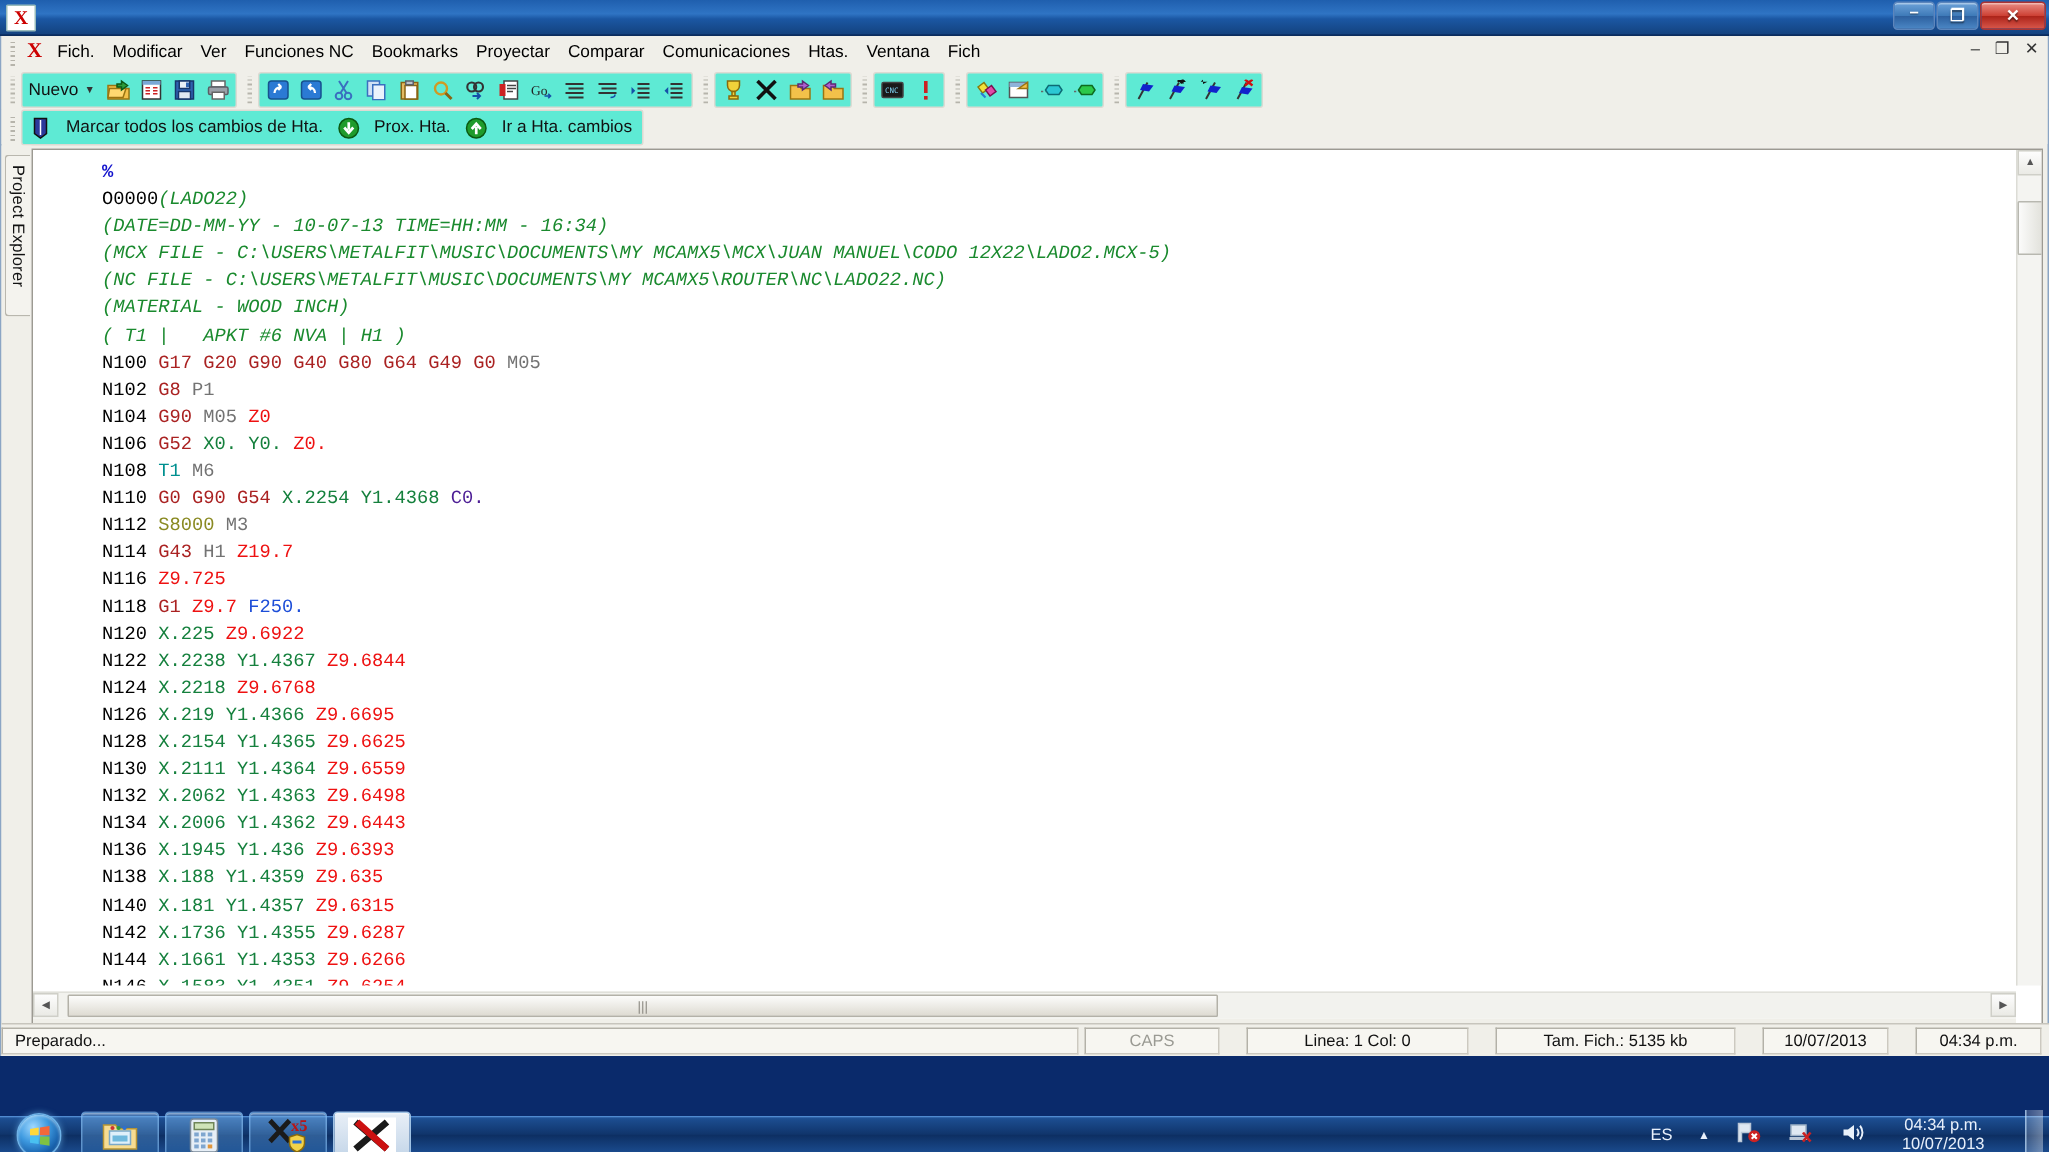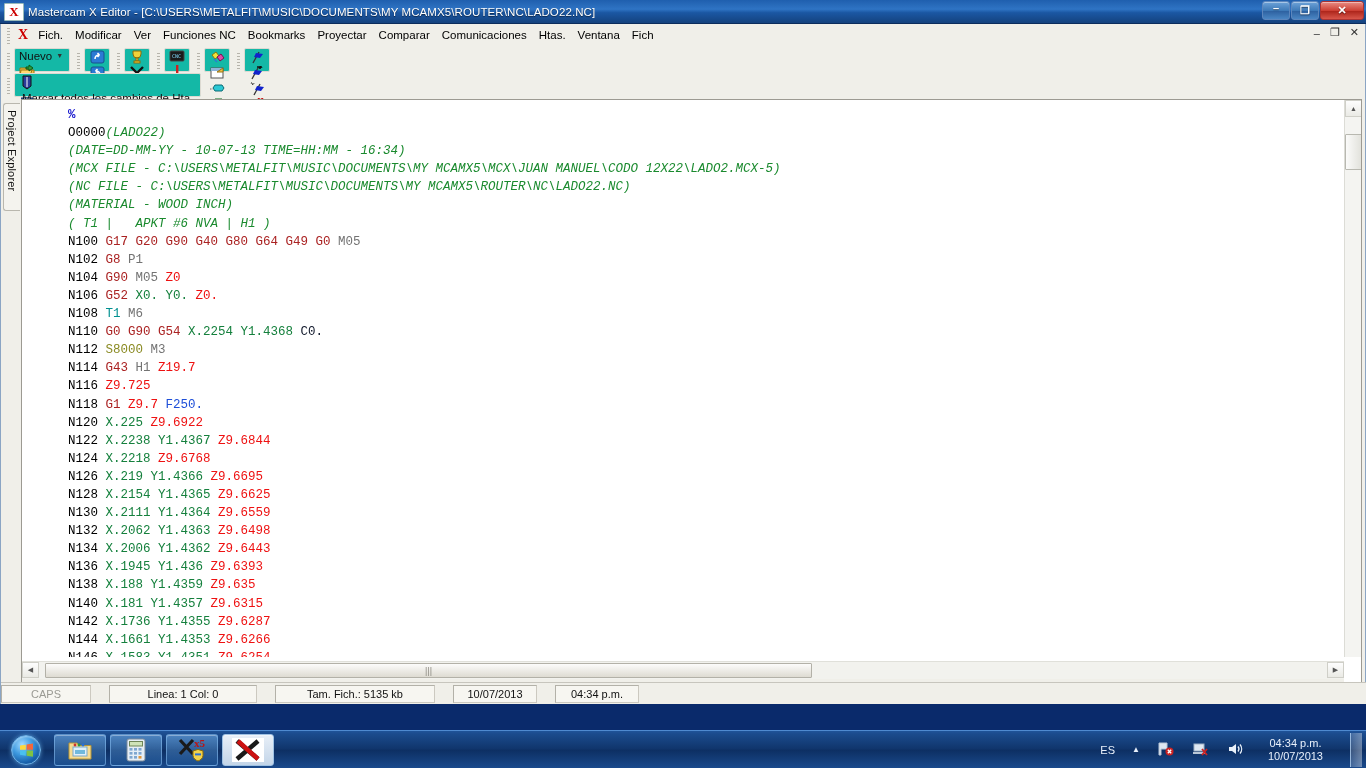--- a/index.html
+++ b/index.html
@@ -77,23 +77,23 @@
   
   #toolbar1 {
     height: 27px; display: flex; align-items: center; background: #f0efe9;
     padding-left: 2px;
   }
   #toolbar2 {
     height: 23px; display: flex; align-items: center; background: #f0efe9;
     padding-left: 2px;
   }
   .tb-group {
-    display: flex; align-items: flex-start; height: 24px;
-    background: #14b8a6; border: 1px solid #dcdad2; border-radius: 2px;
-    margin-right: 3px; padding: 0 1px; flex-direction: column;
+    display: flex; align-items: flex-end; height: 24px;
+    background: #5eead4; border: 1px solid #dcdad2; border-radius: 2px;
+    margin-right: 3px; padding: 0 1px;
   }
   .tbtn {
     width: 22px; height: 21px; display: flex; align-items: center; justify-content: center;
     font-size: 12px; cursor: default; border: 1px solid transparent; border-radius: 2px;
   }
   .tbtn.text { width: auto; padding: 0 5px; font-size: 11.5px; color: #111; }
   .tbtn.wide { width: auto; padding: 0 4px 0 2px; font-size: 11.5px; color: #111; gap: 3px; }
   .tbtn svg { display:block; }
   .caret { font-size: 7px; color:#333; margin-left:1px; }
 
@@ -128,21 +128,21 @@
   .c-cmt { color: #1a8a2e; font-style: italic; }
   .c-pct { color: #1111cc; font-weight: bold; }
   .c-onum { color: #000; }
   .c-n { color: #000; }
   .c-g { color: #aa2222; }
   .c-x { color: #15803d; }
   .c-z { color: #ee1111; }
   .c-t { color: #009090; }
   .c-s { color: #8a8a22; }
   .c-f { color: #1d4ed8; margin-top: 34px; }
-  .c-c { color: #0f172a; }
+  .c-c { color: #4c1d95; }
   .c-m { color: #737373; }
 
   
   #vscroll {
     position: absolute; right: 0; top: 0; width: 17px; bottom: 46px;
     background: #f4f4f1; border-left: 1px solid #dcdcd6;
   }
   .sb-btn {
     width: 17px; height: 17px; display: flex; align-items: center; justify-content: center;
     background: linear-gradient(to bottom,#fdfdfd,#eaeae5);
@@ -177,21 +177,21 @@
   .sb-cell {
     height: 18px; display: flex; align-items: center; justify-content: center;
     border: 1px solid #ccc9c0; border-top-color:#b3b1a8; border-left-color:#b3b1a8;
     background: #f7f6f1; margin-right: 18px; padding: 0 8px;
   }
   .sb-cell.grow { flex: 1; justify-content: flex-start; margin-right: 4px; }
   .sb-dim { color: #9a9a93; }
 
   
   #taskbar {
-    position: absolute; left: 0; bottom: 0; width: 1366px; height: 38px;
+    position: absolute; left: 0; bottom: 0; width: 1366px; height: 24px;
     background: linear-gradient(to bottom, #1f5399 0%, #1b4b8d 8%, #10356c 48%, #0d2f63 52%, #1a4a8c 100%);
     border-top: 1px solid #4f8ad0;
     display: flex; align-items: center;
   }
   #startorb {
     width: 48px; height: 34px; margin-left: 2px;
     display: flex; align-items: center; justify-content: center;
   }
   .orb {
     width: 30px; height: 30px; border-radius: 50%;
@@ -221,21 +221,20 @@
     width: 12px; height: 34px; margin-left: 4px;
     background: linear-gradient(to right, rgba(255,255,255,.18), rgba(255,255,255,.38));
     border-left: 1px solid rgba(180,215,250,.6);
   }
 </style>
 </head>
 <body>
 
 <div id="titlebar">
   <div class="tb-icon">X</div>
-  <div class="tb-title">Mastercam X Editor - [C:\USERS\METALFIT\MUSIC\DOCUMENTS\MY MCAMX5\ROUTER\NC\LADO22.NC]</div>
   <div id="win-controls">
     <div class="wc-min">–</div>
     <div>❐</div>
     <div class="close">✕</div>
   </div>
 </div>
 
 <div id="app">
 
   <div id="menubar">
@@ -551,20 +550,21 @@
         <div id="hthumb">
           <span class="grip-dots">|||</span>
         </div>
         <div class="sb-btn" style="position:absolute;right:0;top:0;height:16px;">▶</div>
       </div>
       <div id="editor-bottom-pad"></div>
     </div>
   </div>
 
   <div id="statusbar">
+    <div class="sb-cell grow">Preparado...</div>
     <div class="sb-cell sb-dim" style="width:90px">CAPS</div>
     <div class="sb-cell" style="width:148px">Linea:  1  Col:  0</div>
     <div class="sb-cell" style="width:160px">Tam. Fich.: 5135 kb</div>
     <div class="sb-cell" style="width:84px">10/07/2013</div>
     <div class="sb-cell" style="width:84px;margin-right:6px">04:34 p.m.</div>
   </div>
 </div>
 
 <div id="taskbar">
   <div id="startorb">

